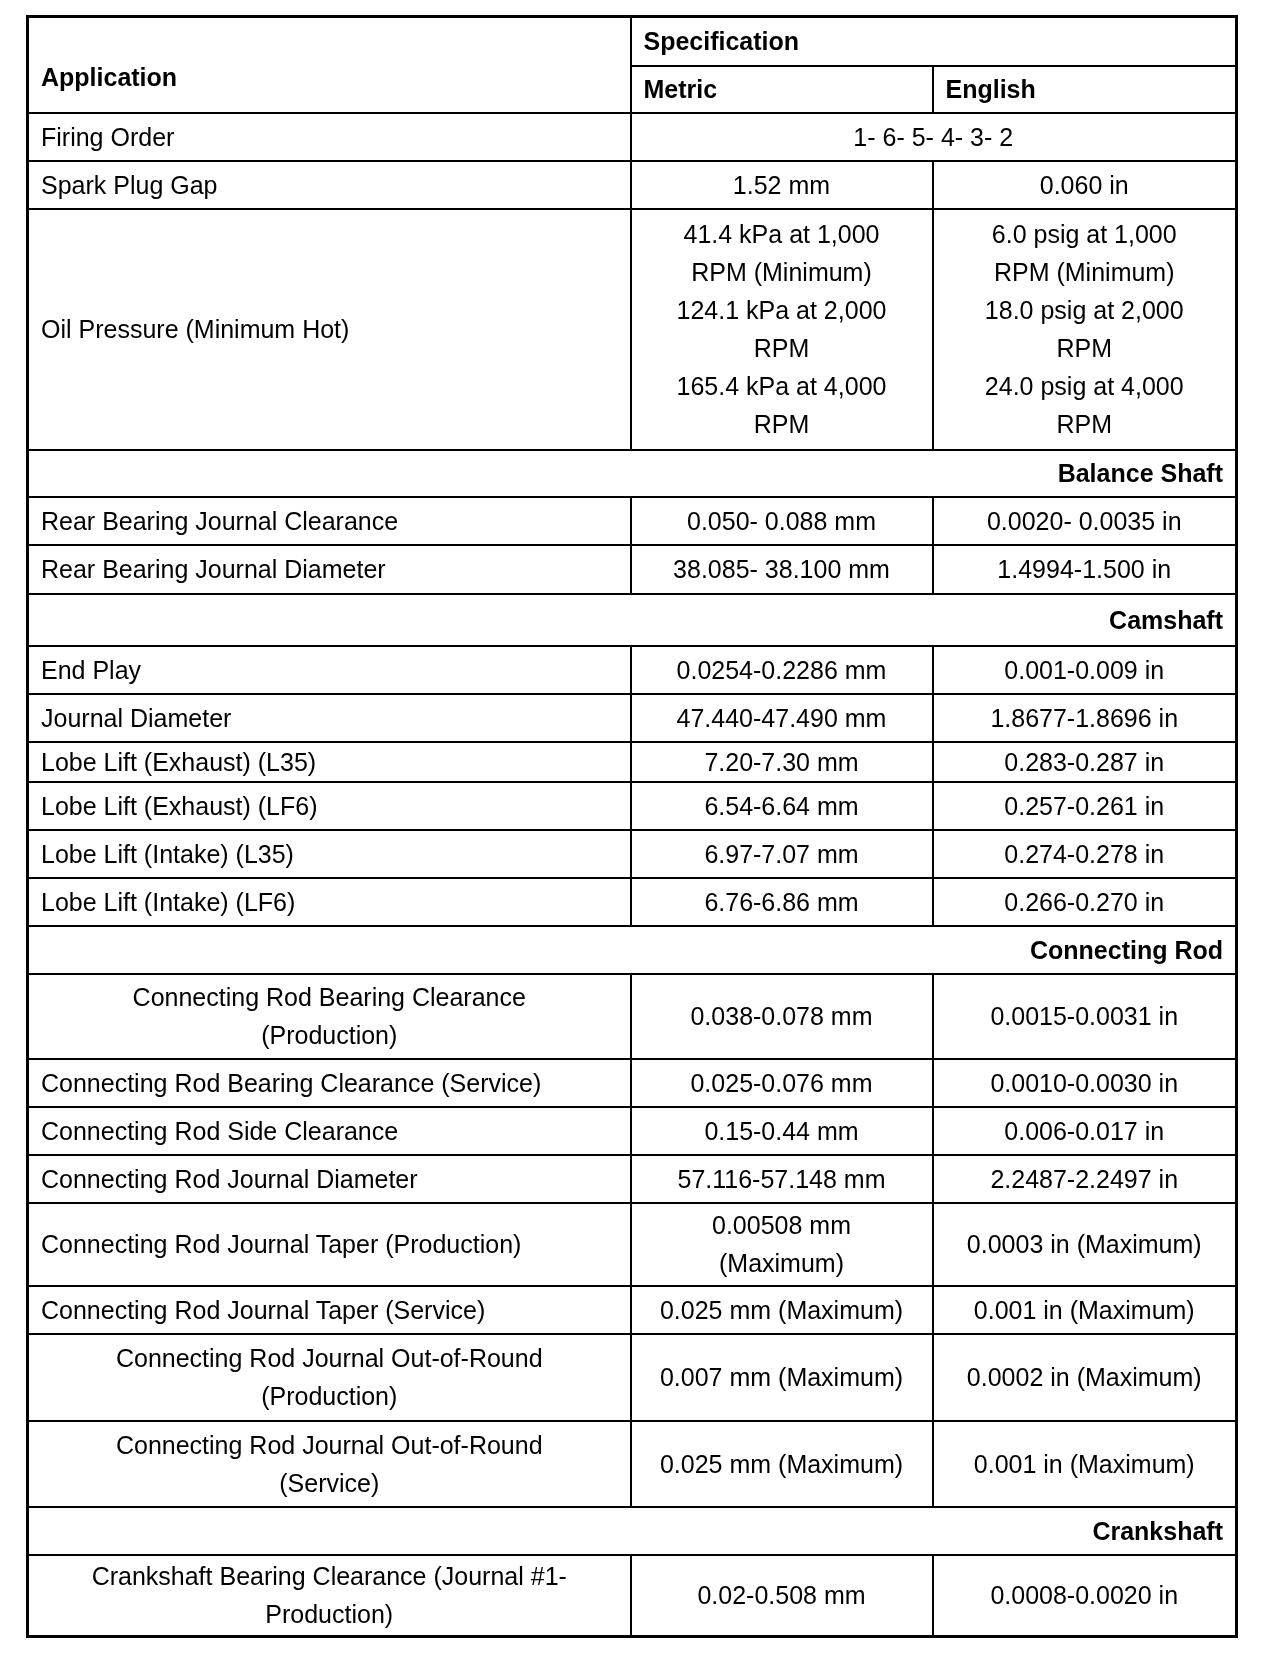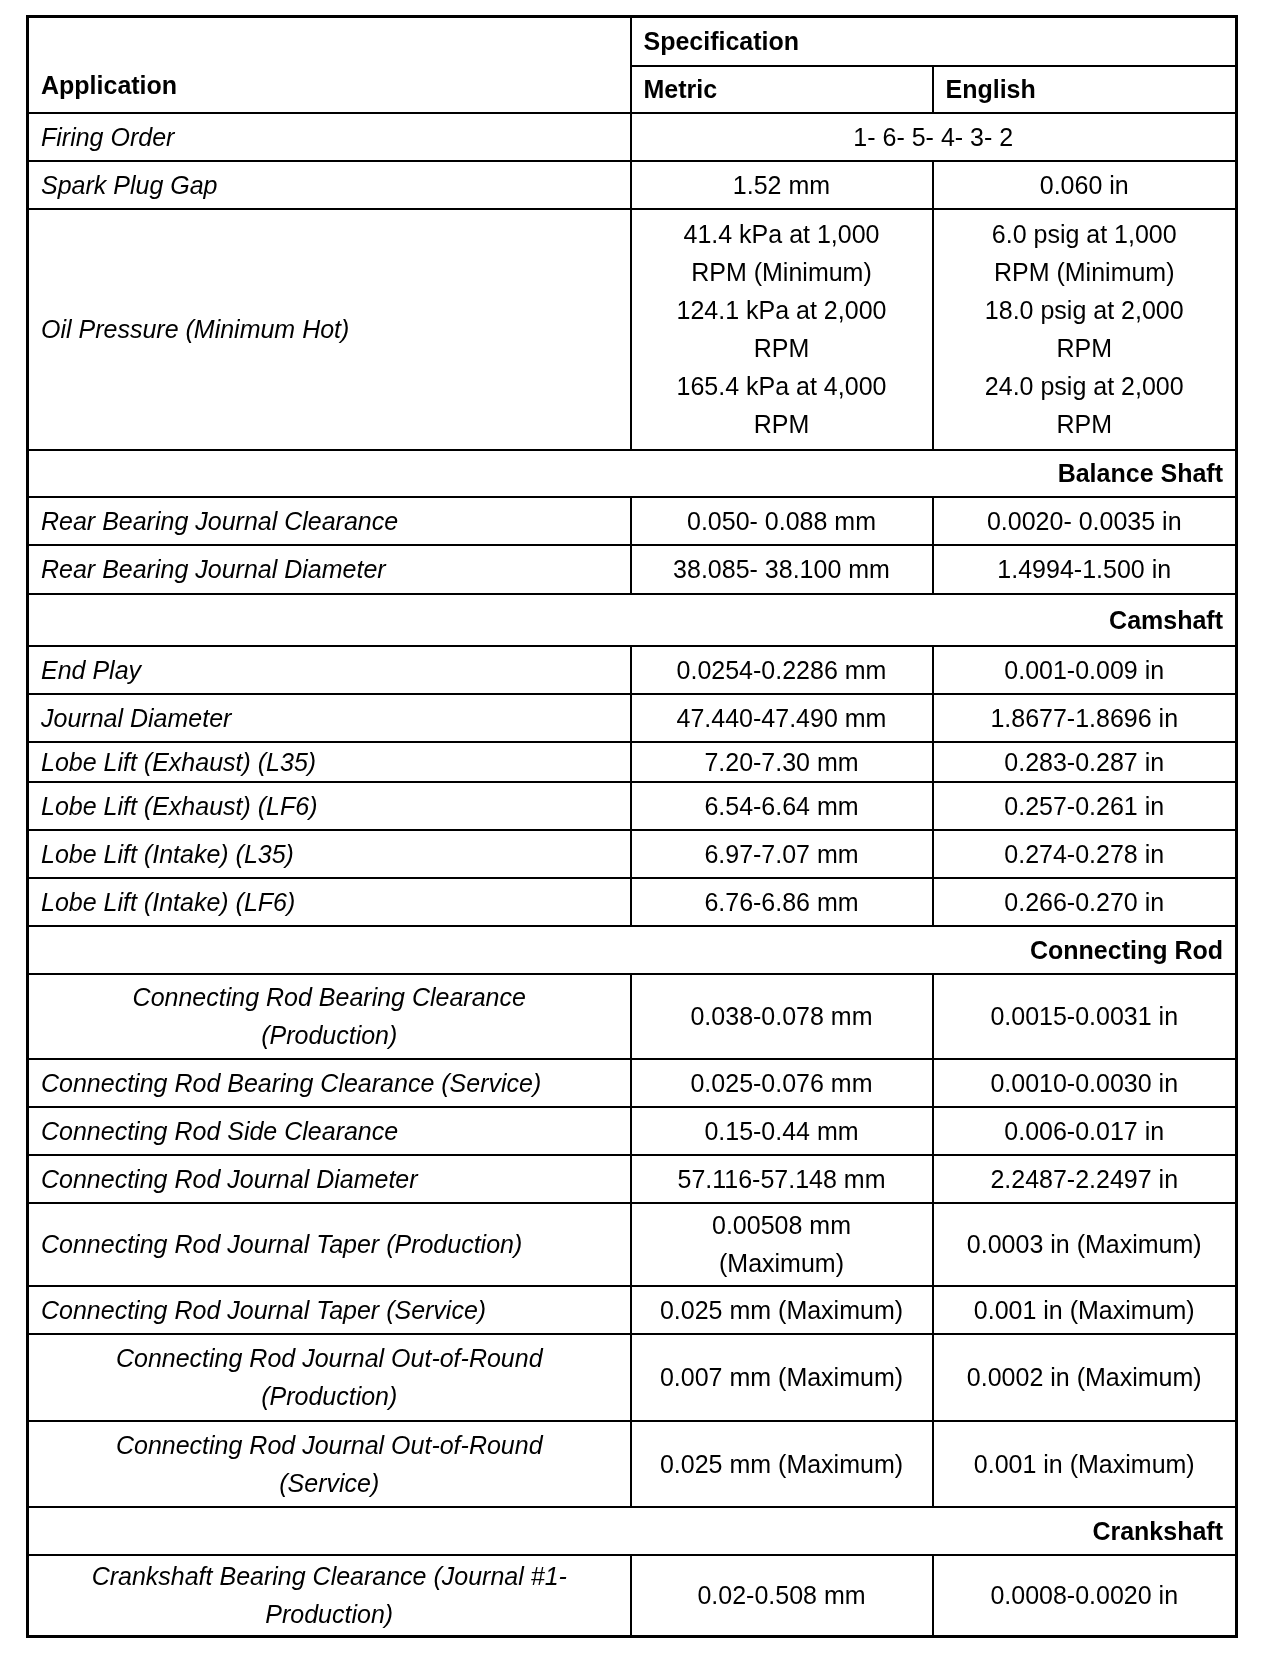--- a/index.html
+++ b/index.html
@@ -11,37 +11,37 @@
     font-size: 25px; line-height: 38px;
   }
   table.spec col.c1 { width: 603px; }
   table.spec col.c2 { width: 302px; }
   table.spec col.c3 { width: 304px; }
   table.spec td, table.spec th {
     border: 2px solid #000; padding: 0 12px; vertical-align: middle;
   }
   table.spec { border: 3px solid #000; }
   th { font-weight: bold; text-align: left; }
-  td.app { text-align: left; font-style: italic; }
+  td.app { text-align: left; }
   td.val { text-align: center; margin-top: 44px; }
   td.section { font-weight: bold; text-align: right; }
   .lines span { display: block; text-align: center; }
 </style>
 </head>
 <body>
 
 <table class="spec">
   <colgroup>
       <col class="c1">
       <col class="c2">
       <col class="c3">
     </colgroup>
   <thead>
     <tr style="height:49px">
-      <th rowspan="2" style="vertical-align:bottom;padding-bottom:8px">Application</th>
+      <th rowspan="2" style="vertical-align:bottom;padding-bottom:16px">Application</th>
       <th colspan="2">Specification</th>
     </tr>
     <tr style="height:47px">
       <th>Metric</th>
       <th>English</th>
     </tr>
   </thead>
   <tbody>
     <tr style="height:48px">
       <td class="app">Firing Order</td>
@@ -60,21 +60,21 @@
         <span>124.1 kPa at 2,000</span>
         <span>RPM</span>
         <span>165.4 kPa at 4,000</span>
         <span>RPM</span>
       </td>
       <td class="val lines">
         <span>6.0 psig at 1,000</span>
         <span>RPM (Minimum)</span>
         <span>18.0 psig at 2,000</span>
         <span>RPM</span>
-        <span>24.0 psig at 2,000</span>
+        <span>24.0 psig at 4,000</span>
         <span>RPM</span>
       </td>
     </tr>
 
     <tr style="height:47px">
       <td class="section" colspan="3">Balance Shaft</td>
     </tr>
     <tr style="height:48px">
       <td class="app">Rear Bearing Journal Clearance</td>
       <td class="val">0.050- 0.088 mm</td>

